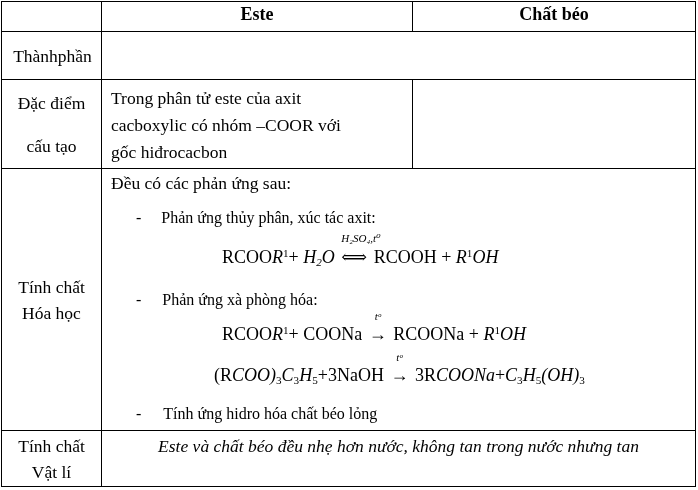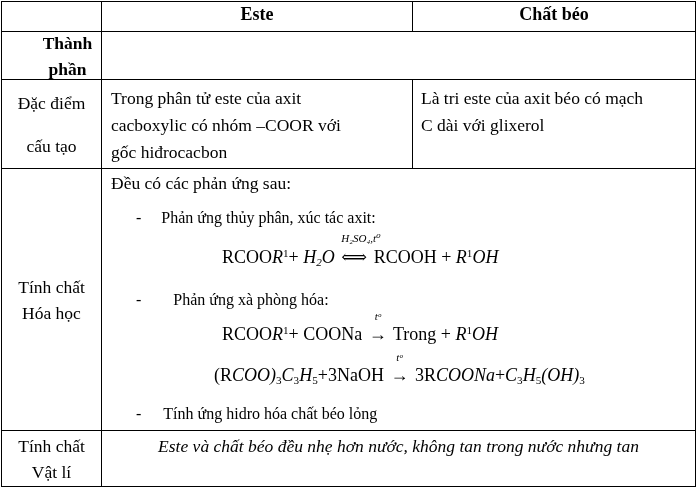--- a/index.html
+++ b/index.html
@@ -34,37 +34,33 @@
 
   <div class="line-v" style="left:0;top:0;height:486px;"></div>
   <div class="line-v" style="left:100px;top:0;height:486px;"></div>
   <div class="line-v" style="left:411px;top:0;height:31px;"></div>
   <div class="line-v" style="left:411px;top:78px;height:90px;"></div>
   <div class="line-v" style="left:694px;top:0;height:486px;"></div>
 
   <div class="cell center hdr" style="left:412px;top:3px;width:282px;height:27px;">Chất béo</div>
   <div class="cell center hdr" style="left:101px;top:3px;width:310px;height:27px;">Este</div>
 
-  <div class="cell lbl" style="left:17px;top:31px;width:99px;height:47px;flex-direction:column;font-weight:bold;">
+  <div class="cell lbl" style="left:2px;top:31px;width:99px;height:47px;">
     <span>Thành</span>
     <span>phần</span>
   </div>
 
   <div class="cell lbl" style="left:1px;top:79px;width:99px;height:88px;flex-direction:column;gap:17px;">
     <span>Đặc điểm</span>
     <span>cấu tạo</span>
   </div>
   <div class="cell txt" style="left:110px;top:84px;width:300px;">
     <div>Trong phân tử este của axit</div>
     <div>cacboxylic có nhóm –COOR với</div>
     <div>gốc hiđrocacbon</div>
-  </div>
-  <div class="cell txt" style="left:420px;top:84px;width:274px;">
-    <div>Là tri este của axit béo có mạch</div>
-    <div>C dài với glixerol</div>
   </div>
 
   <div class="cell lbl" style="left:1px;top:168px;width:99px;height:261px;flex-direction:column;">
     <span>Tính chất</span>
     <span>Hóa học</span>
   </div>
   <div class="cell" style="left:110px;top:172px;">Đều có các phản ứng sau:</div>
 
   <div class="cell" style="left:135px;top:208px;font-size:16px;">
     <span>-</span>
@@ -72,27 +68,27 @@
   </div>
 
   <div class="cell math" style="left:221px;top:245px;font-size:18px;">
     <span>RCOO</span><span class="it">R</span><span class="sup">1</span><span>+ </span><span class="it">H</span><span class="sub it">2</span><span class="it">O</span>
     <span class="arrow-wrap"><span class="arrow-cond">H₂SO₄,t⁰</span><span>⟺</span></span>
     <span>RCOOH + </span><span class="it">R</span><span class="sup">1</span><span class="it">OH</span>
   </div>
 
   <div class="cell" style="left:135px;top:290px;font-size:16px;">
     <span>-</span>
-    <span style="margin-left:28px;">Phản ứng xà phòng hóa:</span>
+    <span style="margin-left:17px;">Phản ứng xà phòng hóa:</span>
   </div>
 
   <div class="cell math" style="left:221px;top:323px;font-size:18px;">
     <span>RCOO</span><span class="it">R</span><span class="sup">1</span><span>+ COONa</span>
     <span class="arrow-wrap"><span class="arrow-cond">tᵒ</span><span>→</span></span>
-    <span>Trong + </span><span class="it">R</span><span class="sup">1</span><span class="it">OH</span>
+    <span>RCOONa + </span><span class="it">R</span><span class="sup">1</span><span class="it">OH</span>
   </div>
 
   <div class="cell math" style="left:213px;top:364px;font-size:18px;">
     <span>(R</span><span class="it">COO)</span><span class="sub">3</span><span class="it">C</span><span class="sub">3</span><span class="it">H</span><span class="sub">5</span><span>+3NaOH</span>
     <span class="arrow-wrap"><span class="arrow-cond">tᵒ</span><span>→</span></span>
     <span>3R</span><span class="it">COONa</span><span>+</span><span class="it">C</span><span class="sub">3</span><span class="it">H</span><span class="sub">5</span><span class="it">(OH)</span><span class="sub">3</span>
   </div>
 
   <div class="cell" style="left:135px;top:404px;font-size:16px;">
     <span>-</span>

